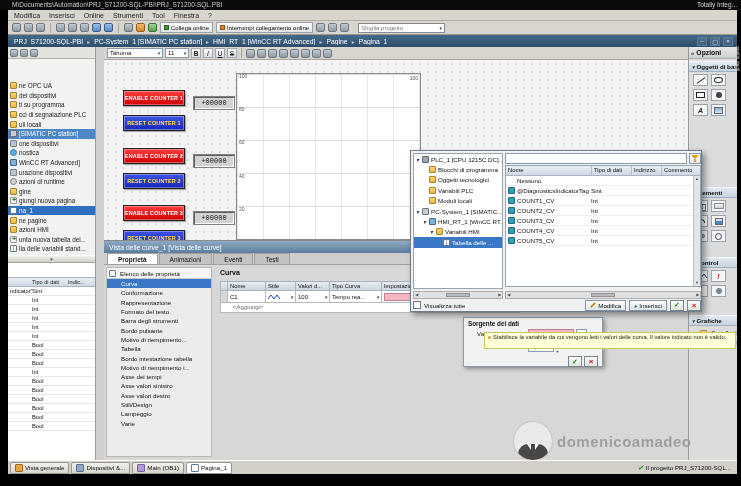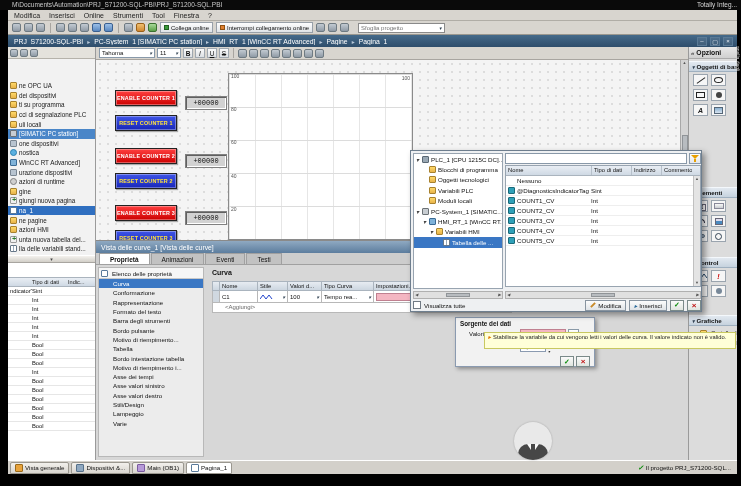--- a/index.html
+++ b/index.html
@@ -83,21 +83,21 @@
          border-top:1px solid #aab4be;border-bottom:1px solid #aab4be;}
   .lph{position:absolute;top:1px;font-size:5.6px;color:#222;white-space:nowrap;overflow:hidden;}
   .lph-type{left:24px;width:34px;}
   .lph-ind{left:60px;width:26px;}
   .lp-rows{position:absolute;left:0;top:24px;width:100%;}
   .trow{display:flex;height:9px;align-items:center;border-bottom:1px solid #e6e6e6;font-size:5.8px;}
   .tname{width:24px;padding-left:2px;overflow:hidden;white-space:nowrap;}
   .ttype{width:34px;overflow:hidden;white-space:nowrap;}
 
   
-  .main{position:absolute;left:88px;top:37px;width:592px;height:413px;}
+  .main{position:absolute;left:96px;top:37px;width:592px;height:413px;}
   .fmtbar{position:absolute;left:0;top:0;width:592px;height:13px;background:#d8d5cf;border-bottom:1px solid #a8a5a0;
           display:flex;align-items:center;gap:2px;padding:0 3px;}
   .fsel{width:56px;height:10px;background:#fff;border:1px solid #8899aa;font-size:6px;display:flex;align-items:center;padding:0 2px;}
   .fsize{width:24px;height:10px;background:#fff;border:1px solid #8899aa;font-size:6px;display:flex;align-items:center;padding:0 2px;}
   .fbtn{width:10px;height:10px;border:1px solid #a0a8b0;background:linear-gradient(#fafafa,#dde1e5);
         display:flex;align-items:center;justify-content:center;font-size:6.5px;flex:none;}
   .fbtn.st-b{font-weight:bold;}
   .fbtn.st-i{font-style:italic;}
   .fbtn.st-u{text-decoration:underline;}
   .fbtn.st-s{text-decoration:line-through;}
@@ -1022,17 +1022,18 @@
     <span class="warntext">Stabilisce la variabile da cui vengono letti i valori delle curva. Il valore indicato non è valido.</span>
   </div>
 
   <div class="wm">
     <span class="wm-circle">
       <i class="wm-suit"></i>
         <i class="wm-collar"></i>
         <i class="wm-knot"></i>
         <i class="wm-blade"></i>
     </span>
+    <span class="wm-text">domenicoamadeo</span>
   </div>
 
   <div class="vtab">anella degli...</div>
 
 </div>
 
 </body></html>

